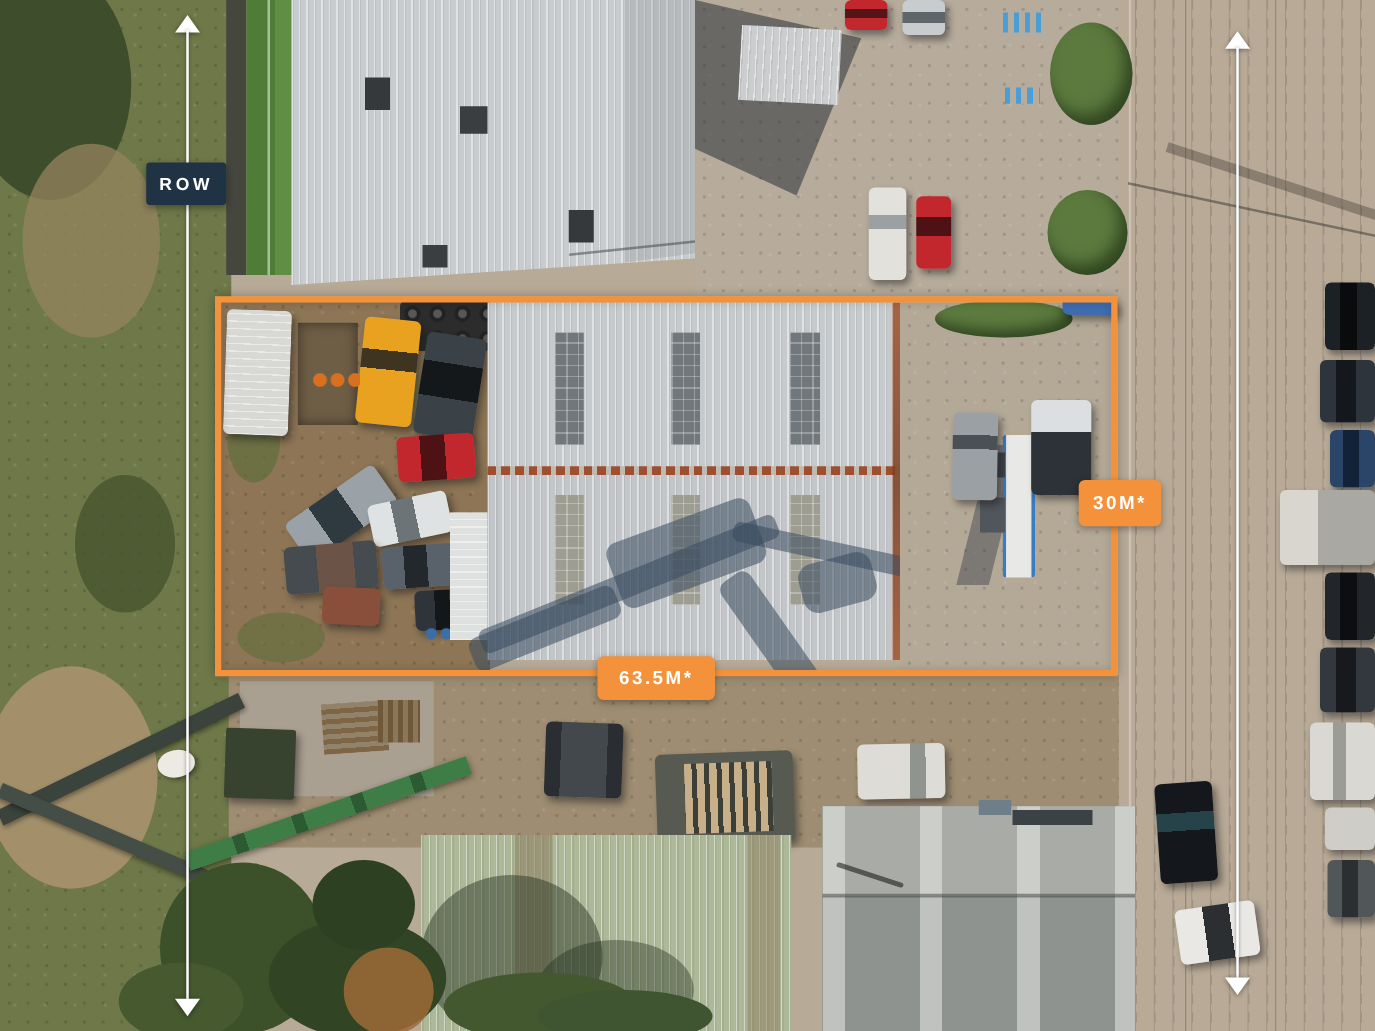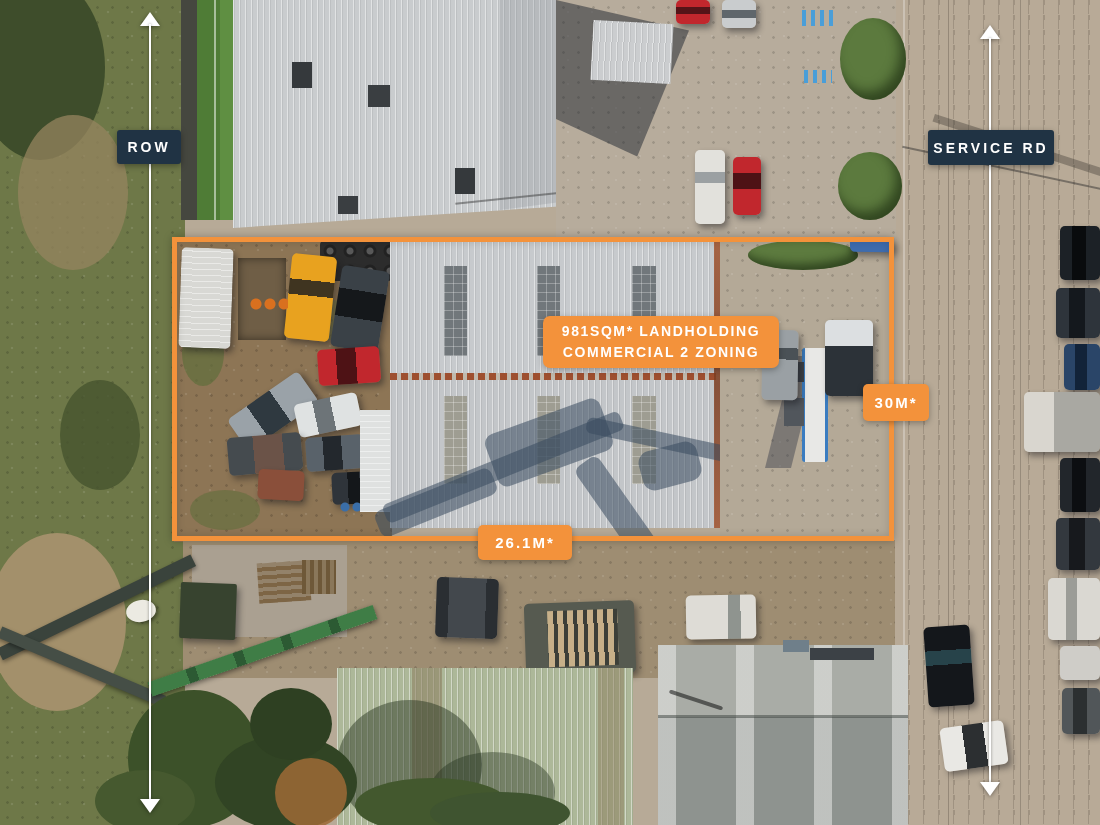--- a/index.html
+++ b/index.html
@@ -176,29 +176,22 @@
 
   <div>
     <div class="arrow-head arrow-up" style="left:980px;top:25px;"></div>
     <div class="dim-line" style="left:989px;top:38px;height:745px;"></div>
     <div class="arrow-head arrow-down" style="left:980px;top:782px;"></div>
   </div>
 
   <div class="road-label" style="left:117px;top:130px;width:64px;height:34px;">
     <span>ROW</span>
   </div>
-  <div class="road-label" style="left:928px;top:130px;width:126px;height:35px;">
-    <span>SERVICE RD</span>
-  </div>
 
-  <div class="badge" style="left:543px;top:316px;width:236px;height:52px;">
-    <span class="ln">981SQM* LANDHOLDING</span>
-    <span class="ln">COMMERCIAL 2 ZONING</span>
-  </div>
 
   <div class="badge small" style="left:863px;top:384px;width:66px;height:37px;">
     <span>30M*</span>
   </div>
   <div class="badge small" style="left:478px;top:525px;width:94px;height:35px;">
-    <span>26.1M*</span>
+    <span>63.5M*</span>
   </div>
 
 </div>
 
 </body></html>

